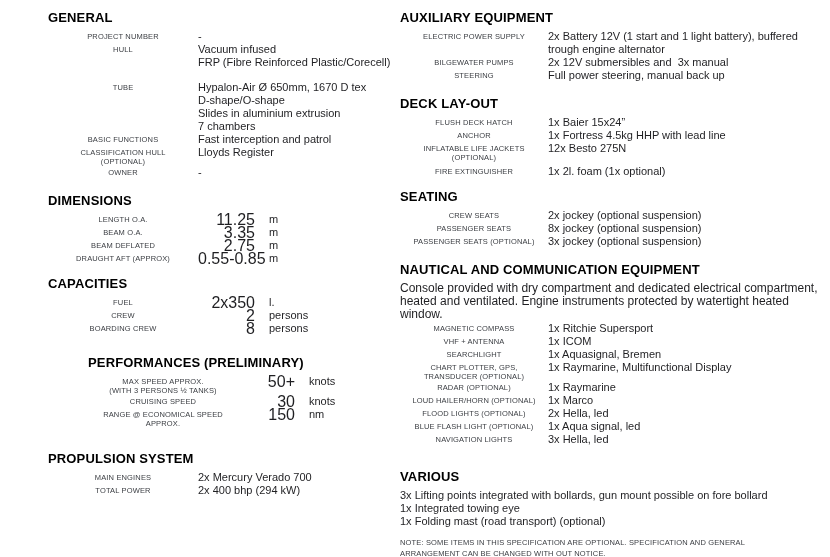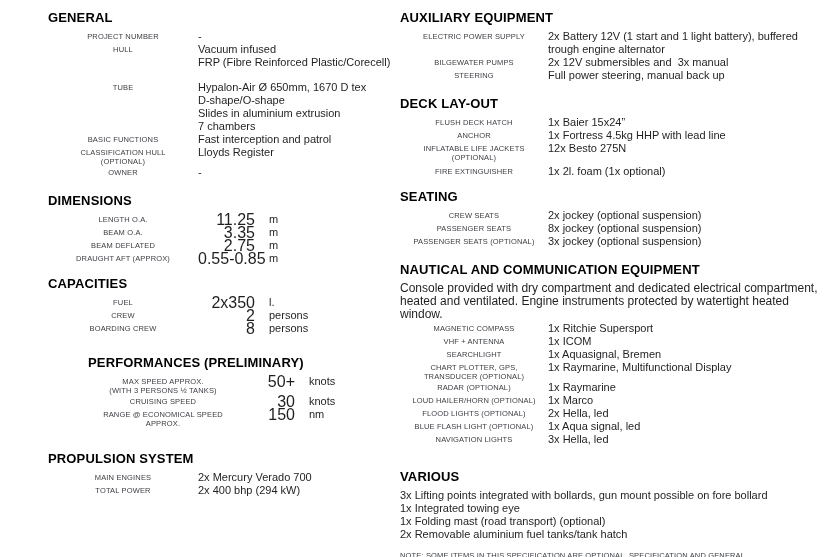--- a/index.html
+++ b/index.html
@@ -261,19 +261,18 @@
       <span class="lbl">NAVIGATION LIGHTS</span>
       <span class="val">3x Hella, led</span>
     </div>
   </div>
 
   <div class="section mt-xl">
     <div class="sec-title">VARIOUS</div>
     <div class="various-line">3x Lifting points integrated with bollards, gun mount possible on fore bollard</div>
     <div class="various-line">1x Integrated towing eye</div>
     <div class="various-line">1x Folding mast (road transport) (optional)</div>
-    <div class="various-line">2x Removable aluminium fuel tanks/tank hatch</div>
   </div>
 
   <div class="note">NOTE: SOME ITEMS IN THIS SPECIFICATION ARE OPTIONAL. SPECIFICATION AND GENERAL
 ARRANGEMENT CAN BE CHANGED WITH OUT NOTICE.</div>
 
 </div>
 
 </body></html>

